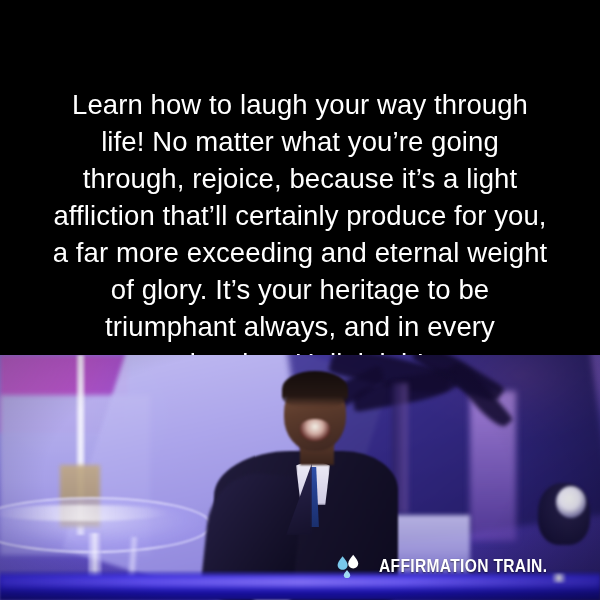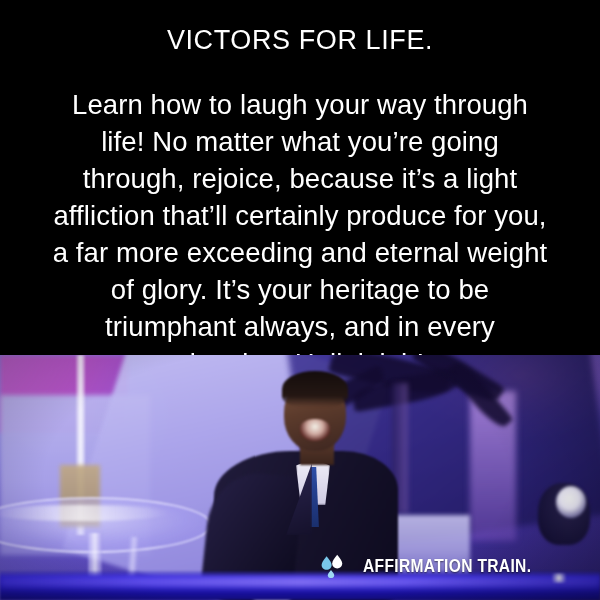--- a/index.html
+++ b/index.html
@@ -264,21 +264,21 @@
   
   #photo-vignette {
     left: 0; top: 0; width: 600px; height: 245px;
     background: radial-gradient(ellipse 420px 230px at 46% 50%, rgba(0,0,0,0) 55%, rgba(0,0,0,0.35) 100%);
     pointer-events: none;
   }
 
   
   #watermark {
     position: absolute;
-    right: 32px;
+    right: 16px;
     bottom: 22px;
     display: flex;
     align-items: center;
     gap: 18px;
   }
   #wm-logo { width: 26px; height: 24px; display: block; }
   #wm-text {
     color: #ffffff;
     font-size: 19px;
     font-weight: 700;
@@ -288,21 +288,20 @@
     white-space: nowrap;
     text-shadow: 0 1px 2px rgba(0,0,0,0.55);
   }
 </style>
 </head>
 <body>
 
 <div id="poster">
 
   <div id="text-panel">
-    <div id="headline">VICTORS FOR LIFE.</div>
     <div id="quote-body">Learn how to laugh your way through life! No matter what you’re going through, rejoice, because it’s a light affliction that’ll certainly produce for you, a far more exceeding and eternal weight of glory. It’s your heritage to be triumphant always, and in every situation. Hallelujah!</div>
   </div>
 
   <div id="photo">
 
     <div class="ph" id="bg-wash"></div>
     <div class="ph" id="panel-magenta"></div>
     <div class="ph" id="wall-left"></div>
     <div class="ph" id="panel-tri"></div>
     <div class="ph" id="wedge-dark"></div>

